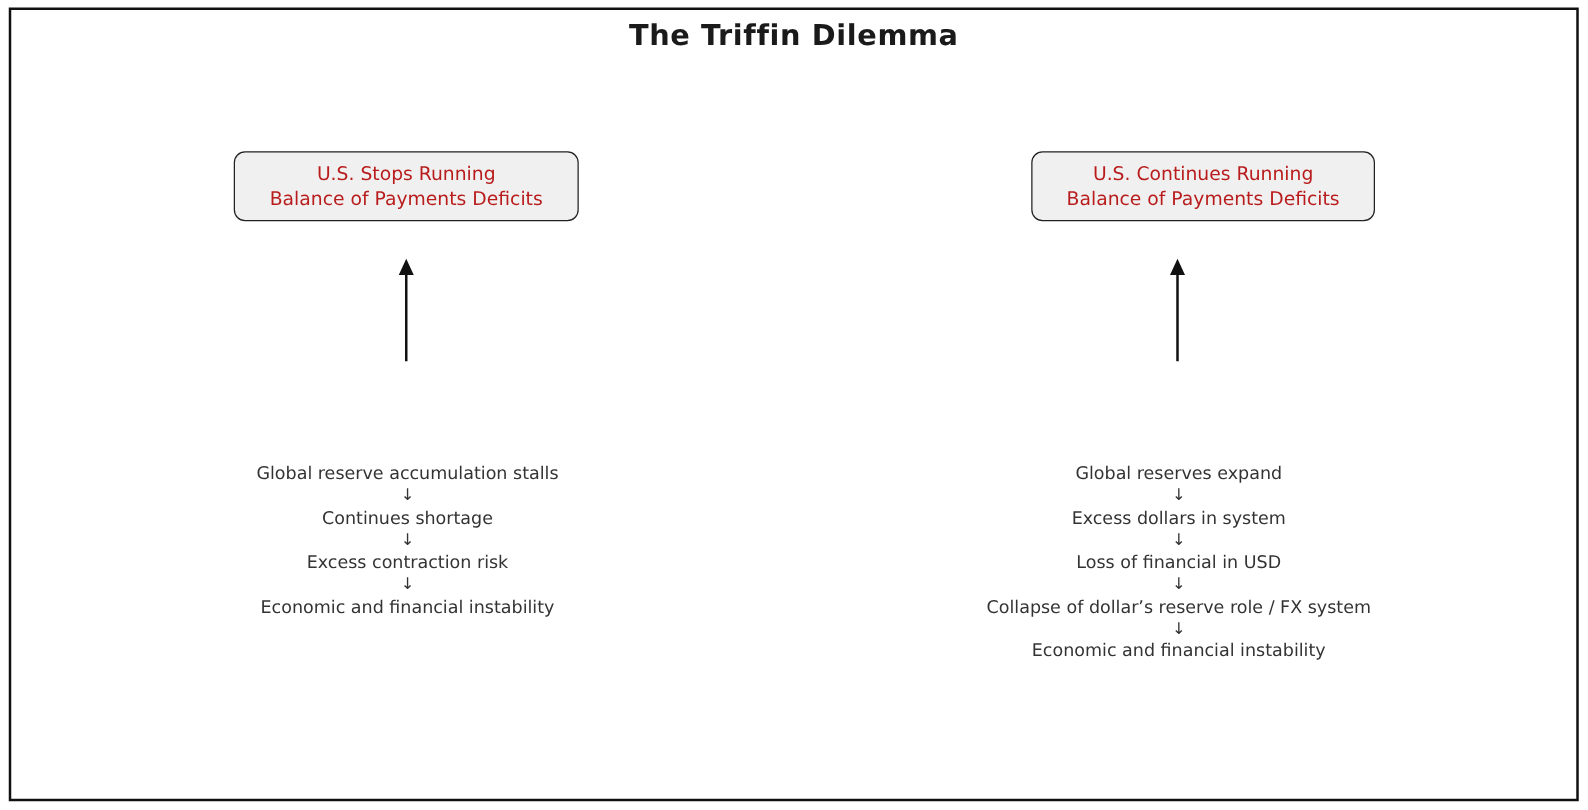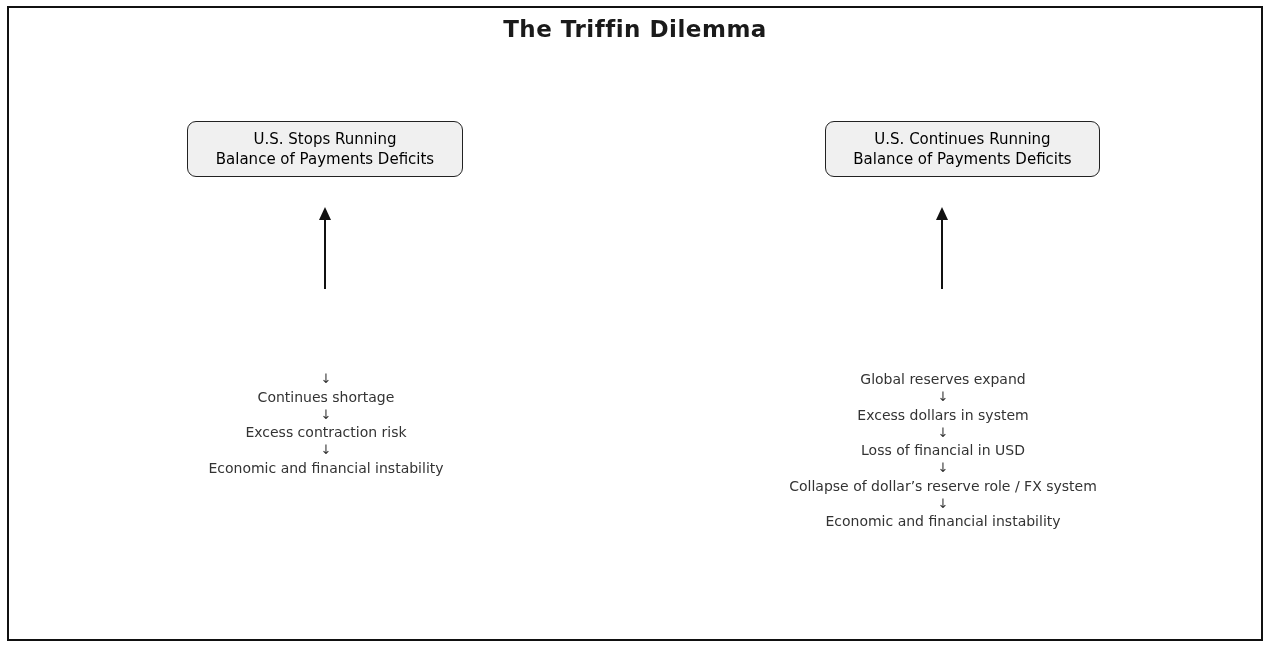--- a/index.html
+++ b/index.html
@@ -43,21 +43,21 @@
     background: #f0f0f0;
     border: 1.8px solid #222222;
     border-radius: 9px;
     display: flex;
     flex-direction: column;
     justify-content: center;
     align-items: center;
     text-align: center;
     font-size: 15px;
     line-height: 20px;
-    color: #000000;
+    color: #b91c1c;
   }
   .node-box.left  { left: 187px; width: 276px; }
   .node-box.right { left: 825px; width: 275px; }
   .up-arrow {
     position: absolute;
     top: 207px;
     width: 12px;
     height: 82px;
   }
   .up-arrow .head {
@@ -125,20 +125,21 @@
   <div class="up-arrow left">
     <div class="head"></div>
     <div class="stem"></div>
   </div>
   <div class="up-arrow right">
     <div class="head"></div>
     <div class="stem"></div>
   </div>
 
   <div class="chain left">
+    <div class="step">Global reserve accumulation stalls</div>
     <div class="sep">↓</div>
     <div class="step">Continues shortage</div>
     <div class="sep">↓</div>
     <div class="step">Excess contraction risk</div>
     <div class="sep">↓</div>
     <div class="step">Economic and financial instability</div>
   </div>
 
   <div class="chain right">
     <div class="step">Global reserves expand</div>

